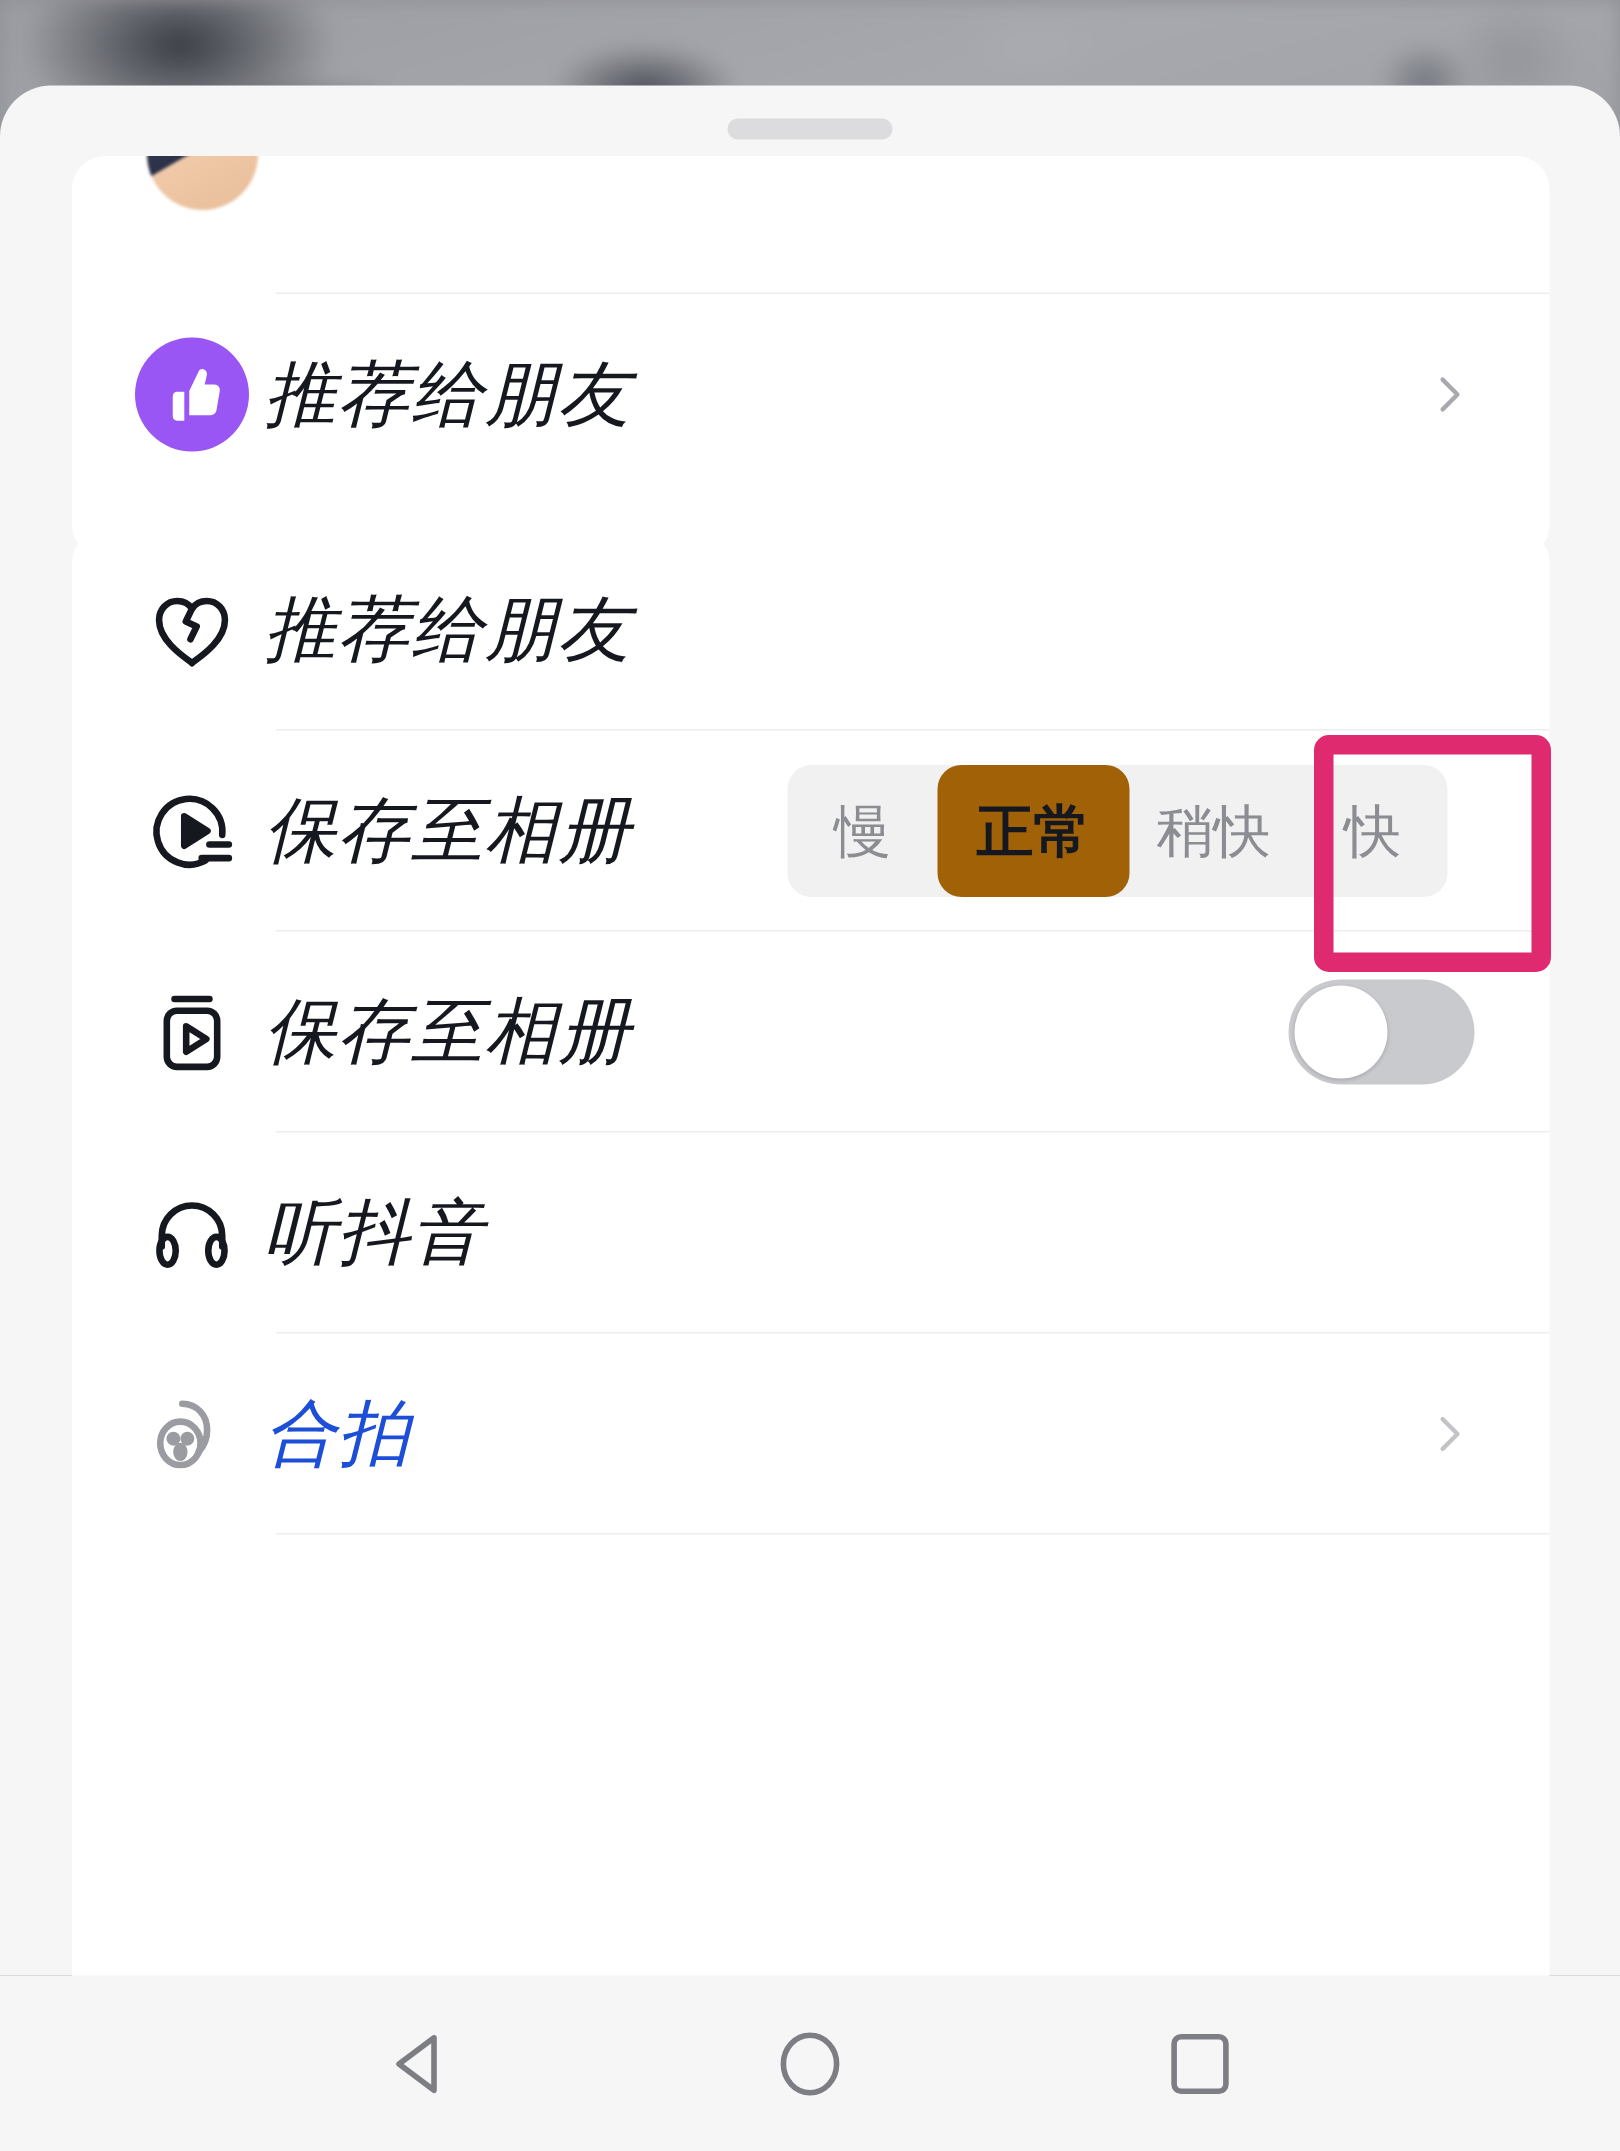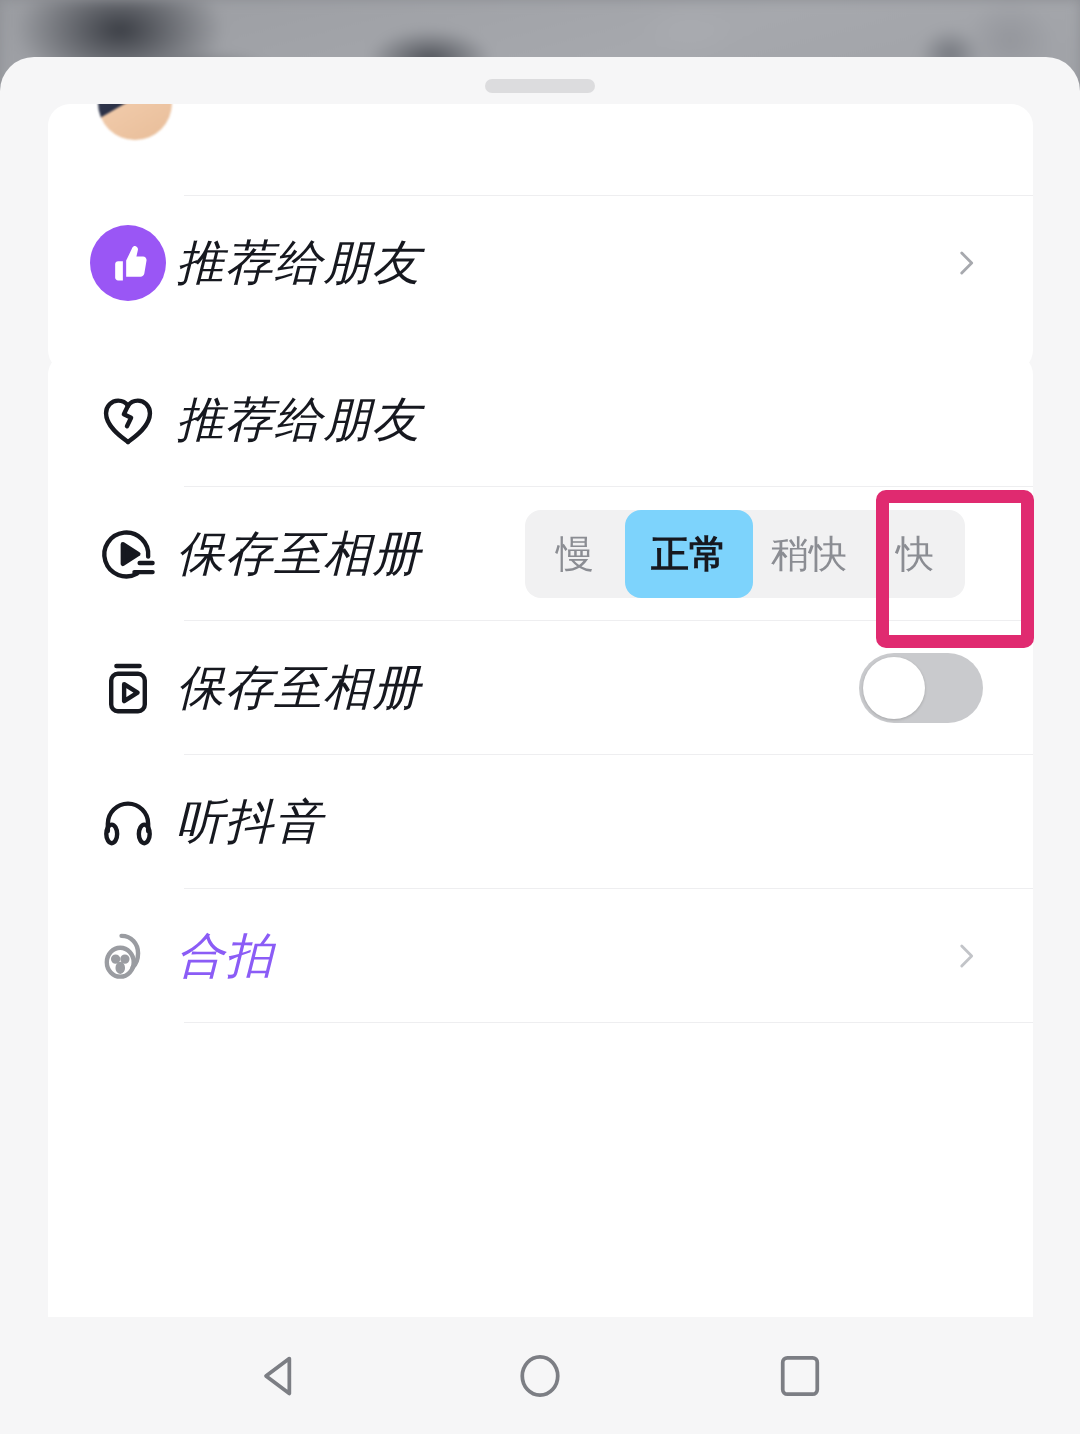--- a/index.html
+++ b/index.html
@@ -58,21 +58,21 @@
   }
   .row .icon-slot {
     width: 96px; flex: 0 0 96px; display: flex;
     align-items: center; justify-content: center;
   }
   .row .label {
     font-size: 48px; color: #16181f; letter-spacing: 1px;
     white-space: nowrap;
     font-style: italic;
   }
-  .row.disabled .label { color: #8b5cf6; }
+  .row.disabled .label { color: #1d4ed8; }
   .row .spacer { flex: 1 1 auto; }
   .divider {
     position: absolute; left: 136px; right: 0; bottom: 0;
     height: 1px; background: #eeeef0;
   }
   .chevron { width: 34px; height: 34px; margin-right: 26px; }
 
   
   .badge-thumb {
     width: 76px; height: 76px; border-radius: 50%;
@@ -85,21 +85,21 @@
   .segmented {
     display: flex; align-items: center;
     background: #f1f1f2; border-radius: 16px; height: 88px; padding: 0;
   }
   .seg {
     display: flex; align-items: center; justify-content: center;
     height: 88px; min-width: 100px; padding: 0 18px;
     font-size: 38px; color: #8b8d93; border-radius: 16px;
   }
   .seg.selected {
-    background: #7dd3fc; color: #16181f; font-weight: bold;
+    background: #a16207; color: #16181f; font-weight: bold;
     min-width: 128px;
   }
 
   
   .toggle {
     position: relative; width: 124px; height: 70px; border-radius: 35px;
     background: #c9cacd; margin-right: 26px; flex: 0 0 124px;
   }
   .toggle .knob {
     position: absolute; left: 4px; top: 4px;

